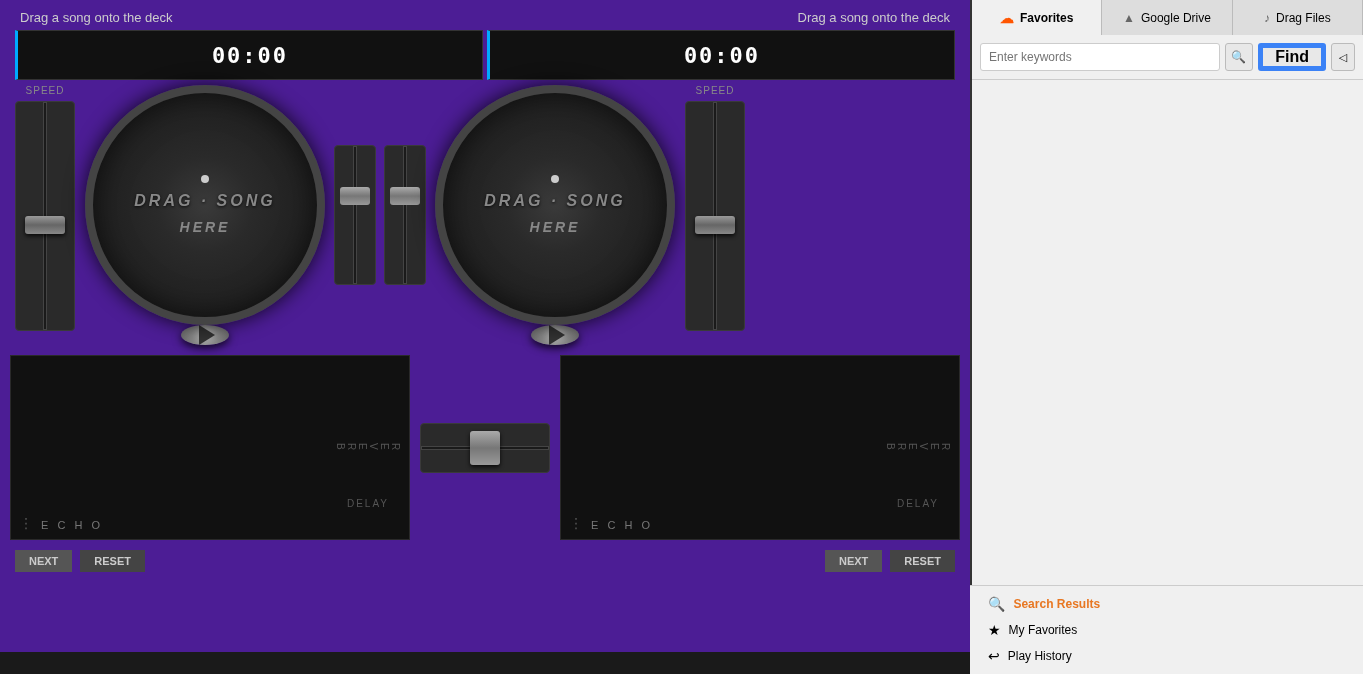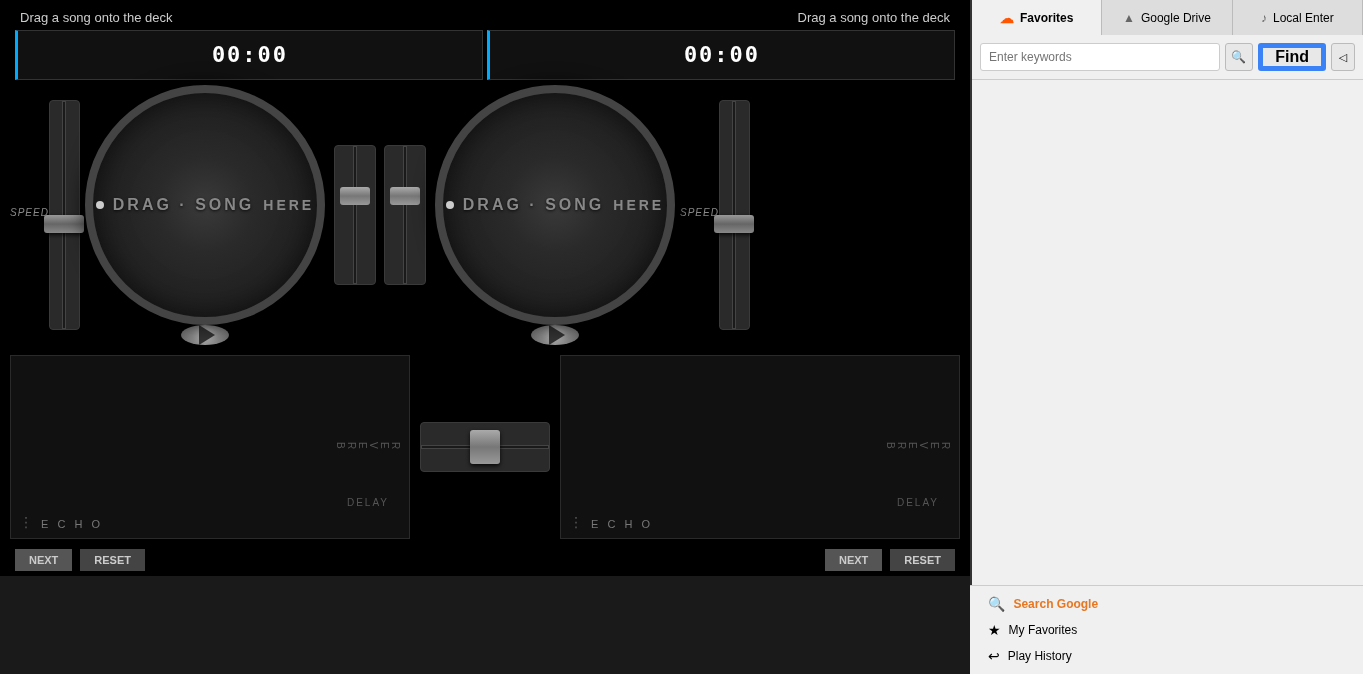--- a/index.html
+++ b/index.html
@@ -1,22 +1,22 @@
 <!DOCTYPE html>
 <html><head>
   <meta charset="utf-8">
   <style>
     * { box-sizing: border-box; margin: 0; padding: 0; }
     body { background: #1a1a1a; font-family: Arial, sans-serif; width: 1363px; height: 674px; overflow: hidden; display: flex; }
 
     
     .dj-main {
       width: 970px;
-      height: 576px;
-      background: #000000;
+      height: 652px;
+      background: #4c1d95;
       display: flex;
       flex-direction: column;
       padding: 0;
     }
 
     
     .drag-labels {
       display: flex;
       justify-content: space-between;
       padding: 10px 20px 5px 20px;
@@ -54,24 +54,23 @@
     .decks-area {
       display: flex;
       height: 270px;
       padding: 5px 10px;
       gap: 5px;
     }
 
     
     .speed-section {
       display: flex;
-      flex-direction: row;
+      flex-direction: column;
       align-items: center;
       width: 70px;
-      font-style: italic;
     }
     .speed-label {
       color: #888;
       font-size: 10px;
       letter-spacing: 1px;
       margin-bottom: 5px;
     }
     .speed-slider-container {
       width: 60px;
       height: 230px;
@@ -114,23 +113,24 @@
       border: 8px solid #444;
       display: flex;
       align-items: center;
       justify-content: center;
       position: relative;
       box-shadow: 0 0 20px rgba(0,0,0,0.8), inset 0 0 30px rgba(0,0,0,0.5);
       flex-shrink: 0;
     }
     .turntable-inner {
       display: flex;
-      flex-direction: row;
+      flex-direction: column;
       align-items: center;
       gap: 9px;
+      font-style: italic;
     }
     .turntable-dot {
       width: 8px;
       height: 8px;
       background: #ccc;
       border-radius: 50%;
     }
     .turntable-text {
       color: #888;
       font-size: 16px;
@@ -577,42 +577,42 @@
     <div class="tab active">
       <span class="tab-soundcloud-icon">☁</span>
       <span>Favorites</span>
     </div>
     <div class="tab">
       <span class="tab-drive-icon">▲</span>
       <span>Google Drive</span>
     </div>
     <div class="tab">
       <span class="tab-local-icon">♪</span>
-      <span>Local Enter</span>
+      <span>Drag Files</span>
     </div>
   </div>
 
   <div class="search-bar">
     <input class="search-input" type="text" placeholder="Enter keywords" style="">
     <div class="search-icon-btn">
       <span>🔍</span>
     </div>
     <button class="find-btn">Find</button>
     <div class="nav-btn">
       <span>◁</span>
     </div>
   </div>
 
   <div class="right-panel-content">
 
 
     <div class="bottom-nav">
       <div class="nav-item active">
         <span class="nav-item-icon">🔍</span>
-        <span>Search Google</span>
+        <span>Search Results</span>
       </div>
       <div class="nav-item">
         <span class="nav-item-icon">★</span>
         <span>My Favorites</span>
       </div>
       <div class="nav-item">
         <span class="nav-item-icon">↩</span>
         <span>Play History</span>
       </div>
     </div>

